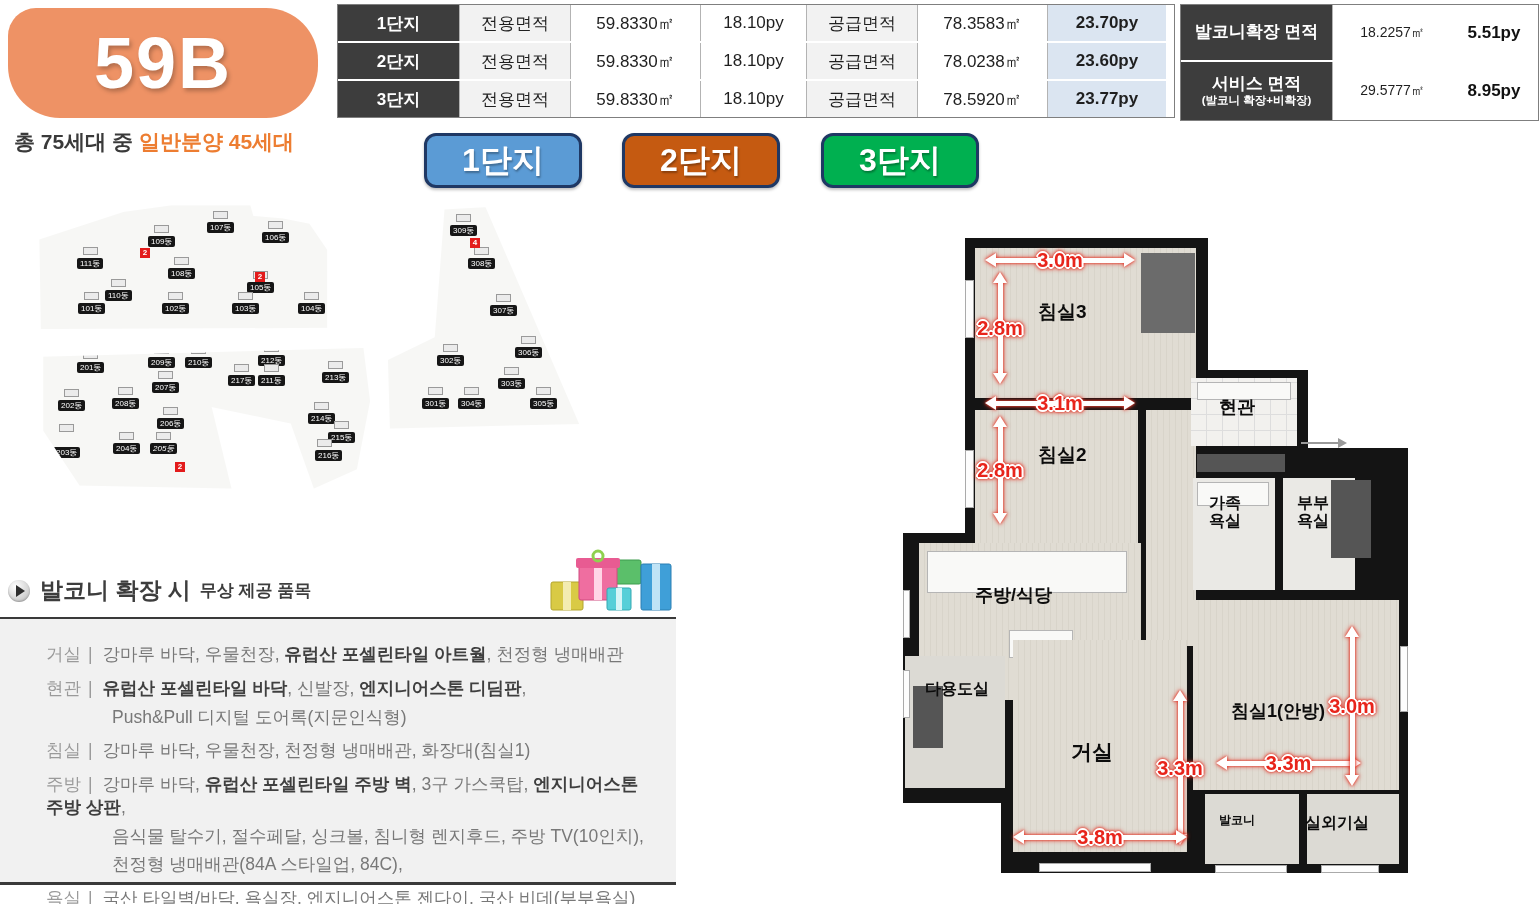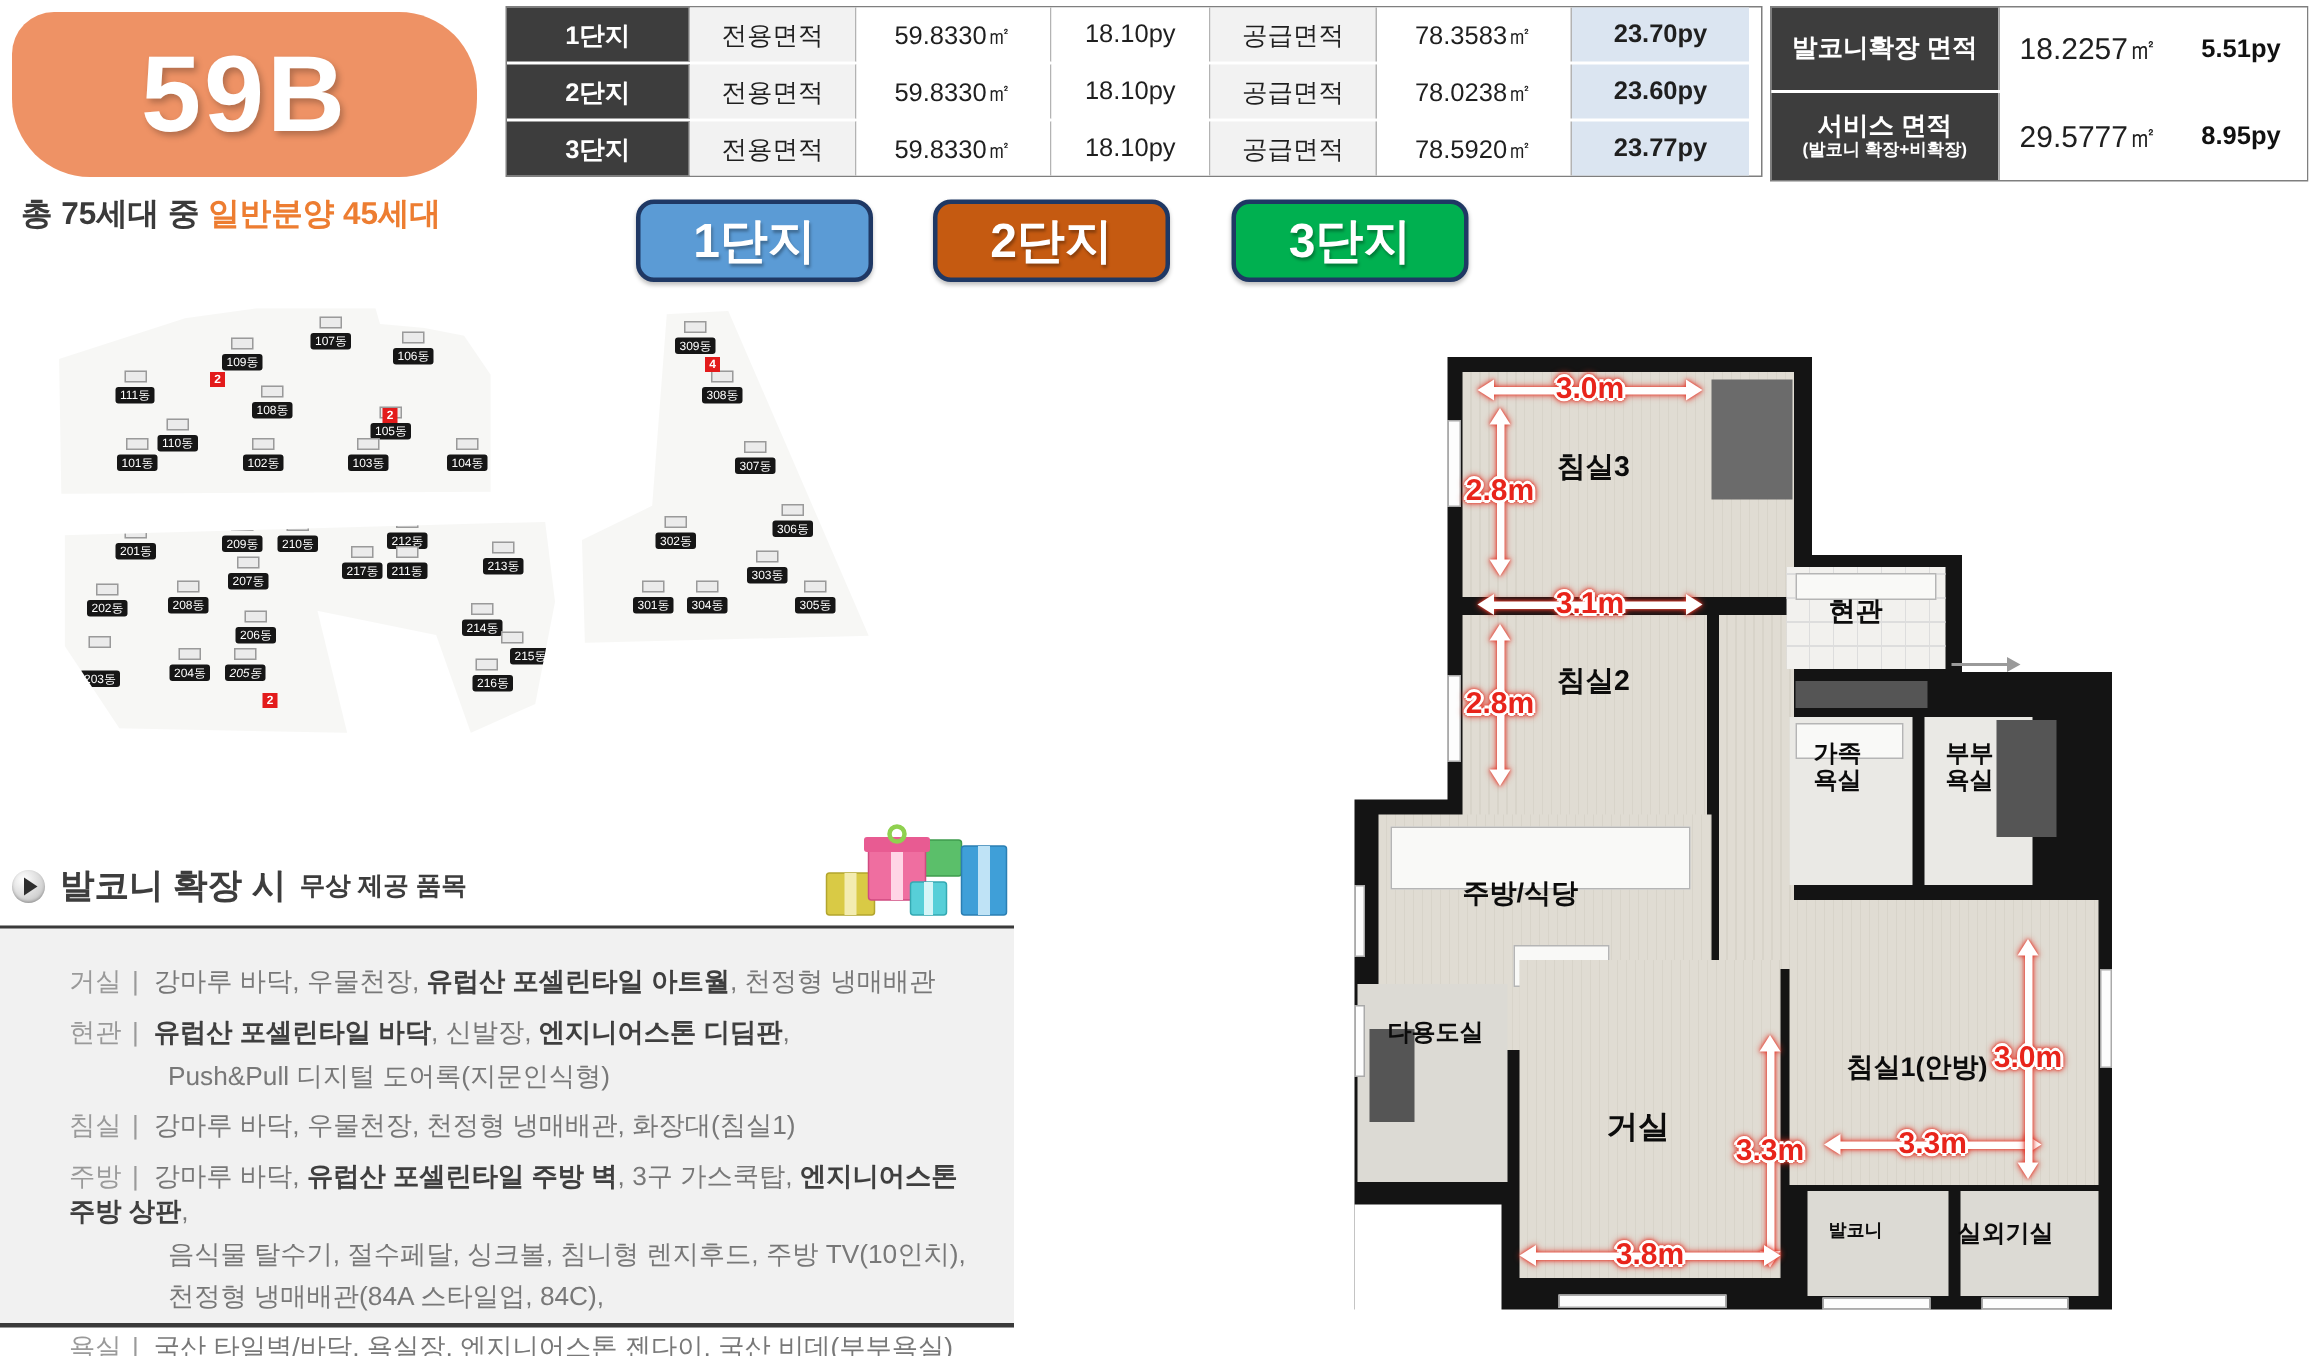--- a/index.html
+++ b/index.html
@@ -29,21 +29,21 @@
   .ac.pyb{width:118px;font-weight:bold;}
 
   
   .stable{position:absolute;left:1180px;top:4px;width:357px;border:1px solid #7f7f7f;background:#fff;}
   .str{display:flex;border-bottom:2px solid #fff;}
   .str:last-child{border-bottom:none;}
   .sc{display:flex;flex-direction:column;align-items:center;justify-content:center;box-sizing:border-box;}
   .sc.lab{width:152px;background:#3d3d3d;color:#fff;font-weight:bold;font-size:17px;
           border-right:1px solid #b3b3b3;line-height:1.1;text-align:center;}
   .sc.lab .sub{font-size:11.5px;font-weight:bold;}
-  .sc.m2{width:119px;font-size:20px;color:#1f1f1f;}
+  .sc.m2{width:119px;font-size:14px;color:#1f1f1f;}
   .sc.py{width:84px;font-size:17px;font-weight:bold;color:#111;}
   .str.r1{height:55px;}
   .str.r2{height:58px;}
 
   
   .cbtn{position:absolute;top:133px;width:158px;height:55px;border:3px solid #1f3864;border-radius:12px;
         box-sizing:border-box;display:flex;align-items:center;justify-content:center;
         color:#fff;font-size:32px;font-weight:bold;text-shadow:1px 2px 2px rgba(0,0,0,.3);
         cursor:pointer;box-shadow:0 2px 3px rgba(0,0,0,.25);}
 
@@ -227,21 +227,21 @@
       <div class="bmark" style="left: 117px; top: 76px;">206동</div>
       <div class="bshape" style="left: 274px; top: 60px;"></div>
       <div class="bmark" style="left: 268px; top: 71px;">214동</div>
       <div class="bshape" style="left: 19px; top: 82px;"></div>
       <div class="bmark" style="left: 13px; top: 93px; margin-top: 12px;">203동</div>
       <div class="bshape" style="left: 79px; top: 90px;"></div>
       <div class="bmark" style="left: 73px; top: 101px;">204동</div>
       <div class="bshape" style="left: 116px; top: 90px;"></div>
       <div class="bmark" style="left: 110px; top: 101px; font-style: italic;">205동</div>
       <div class="bshape" style="left: 294px; top: 79px;"></div>
-      <div class="bmark" style="left: 300px; top: 90px;">215동</div>
+      <div class="bmark" style="left: 288px; top: 90px;">215동</div>
       <div class="bshape" style="left: 277px; top: 97px;"></div>
       <div class="bmark" style="left: 275px; top: 108px;">216동</div>
       <div class="rmark" style="left: 135px; top: 120px;">2</div>
     </div>
     <div class="sitemap" style="left: 388px; top: 205px; width: 195px; height: 228px; clip-path: polygon(29% 2%, 50% 1%, 98% 96%, 1% 98%, 0% 68%, 24% 58%);">
       <div class="bshape" style="left: 68px; top: 9px;"></div>
       <div class="bmark" style="left: 62px; top: 20px;">309동</div>
       <div class="bshape" style="left: 86px; top: 42px;"></div>
       <div class="bmark" style="left: 80px; top: 53px;">308동</div>
       <div class="bshape" style="left: 108px; top: 89px;"></div>

